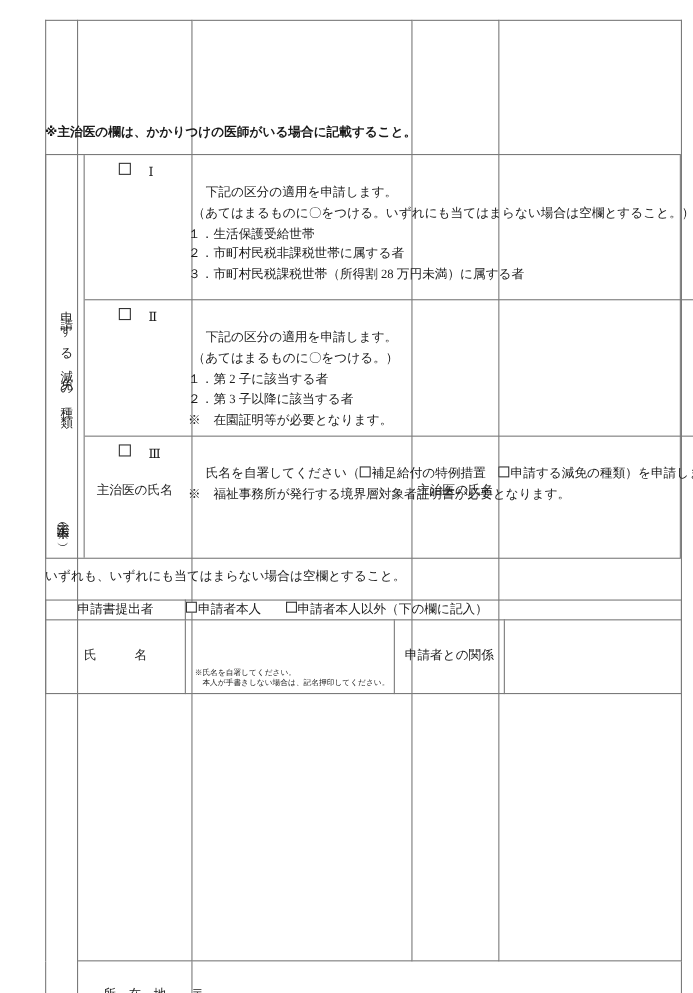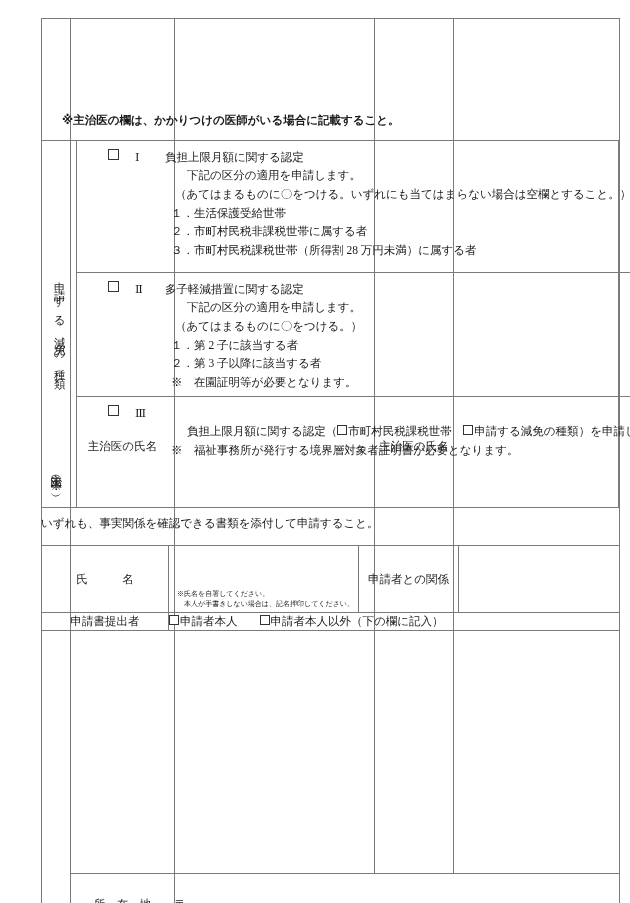--- a/index.html
+++ b/index.html
@@ -261,92 +261,90 @@
       <tr>
         <td class="lbl-center">所　在　地</td>
         <td class="addr-cell" colspan="3">
           <span class="postal-mark">〒</span>
 
         </td>
       </tr>
     </tbody>
   </table>
 
-  <div class="note-bold" style="top:113px;padding-left:21px;">※主治医の欄は、かかりつけの医師がいる場合に記載すること。</div>
+  <div class="note-bold" style="top:113px;">※主治医の欄は、かかりつけの医師がいる場合に記載すること。</div>
 
   <div id="kinds-box">
     <div id="kinds-label">
       <span class="vtxt">申請する減免の種類</span>
     </div>
     <div id="kinds-body">
 
       <div class="kind-sect" id="sect-1">
         <div class="kind-head">
           <span class="chk"></span>
           <span class="roman">Ⅰ</span>
-          <span class="kind-title">負担上限月額に関する認定</span>
         </div>
         <div class="sub-line">下記の区分の適用を申請します。</div>
         <div class="sub-line indent-less">（あてはまるものに〇をつける。いずれにも当てはまらない場合は空欄とすること。）</div>
         <div class="sub-line indent-list">１．生活保護受給世帯</div>
         <div class="sub-line indent-list">２．市町村民税非課税世帯に属する者</div>
         <div class="sub-line indent-list">３．市町村民税課税世帯（所得割 28 万円未満）に属する者</div>
       </div>
 
       <div class="kind-sect" id="sect-2">
         <div class="kind-head">
           <span class="chk"></span>
           <span class="roman">Ⅱ</span>
-          <span class="kind-title">多子軽減措置に関する認定</span>
         </div>
         <div class="sub-line">下記の区分の適用を申請します。</div>
         <div class="sub-line indent-less">（あてはまるものに〇をつける。）</div>
         <div class="sub-line indent-list">１．第 2 子に該当する者</div>
         <div class="sub-line indent-list">２．第 3 子以降に該当する者</div>
         <div class="sub-line indent-note">※　在園証明等が必要となります。</div>
       </div>
 
       <div class="kind-sect" id="sect-3">
         <div class="kind-head">
           <span class="chk"></span>
           <span class="roman">Ⅲ</span>
         </div>
         <div class="sub-line indent-3a">
-          <span>負担上限月額に関する認定（</span><span class="inline-chk"></span><span>市町村民税課税世帯</span><span>　</span><span class="inline-chk"></span><span>申請する減免の種類</span><span>）を申請します。</span>
+          <span>氏名を自署してください（</span><span class="inline-chk"></span><span>補足給付の特例措置</span><span>　</span><span class="inline-chk"></span><span>申請する減免の種類</span><span>）を申請します。</span>
         </div>
         <div class="sub-line indent-3b">※　福祉事務所が発行する境界層対象者証明書が必要となります。</div>
       </div>
 
     </div>
   </div>
 
-  <div class="note-plain" style="top:516px;">いずれも、事実関係を確認できる書類を添付して申請すること。</div>
+  <div class="note-plain" style="top:516px;">いずれも、いずれにも当てはまらない場合は空欄とすること。</div>
 
   <table class="form" id="applicant-table">
     <colgroup>
       <col style="width:127px">
       <col style="width:190px">
       <col style="width:100px">
       <col style="width:161px">
     </colgroup>
     <tbody>
+      <tr>
+        <td class="lbl-center">申請書提出者</td>
+        <td class="submitter-cell" colspan="3">
+          <span class="inline-chk"></span><span>申請者本人</span><span class="gap-wide"></span><span class="inline-chk"></span><span>申請者本人以外（下の欄に記入）</span>
+        </td>
+      </tr>
       <tr>
         <td class="lbl-center">氏　　　名</td>
         <td class="name-cell">
           <span></span>
           <span class="fineprint">
             <span class="l1">※氏名を自署してください。</span><br>
             <span class="l2">本人が手書きしない場合は、記名押印してください。</span>
           </span>
         </td>
         <td class="rel-cell">申請者との関係</td>
         <td class="blank-cell"></td>
       </tr>
-      <tr>
-        <td class="lbl-center">申請書提出者</td>
-        <td class="submitter-cell" colspan="3">
-          <span class="inline-chk"></span><span>申請者本人</span><span class="gap-wide"></span><span class="inline-chk"></span><span>申請者本人以外（下の欄に記入）</span>
-        </td>
-      </tr>
     </tbody>
   </table>
 
 </div>
 
 </body></html>

